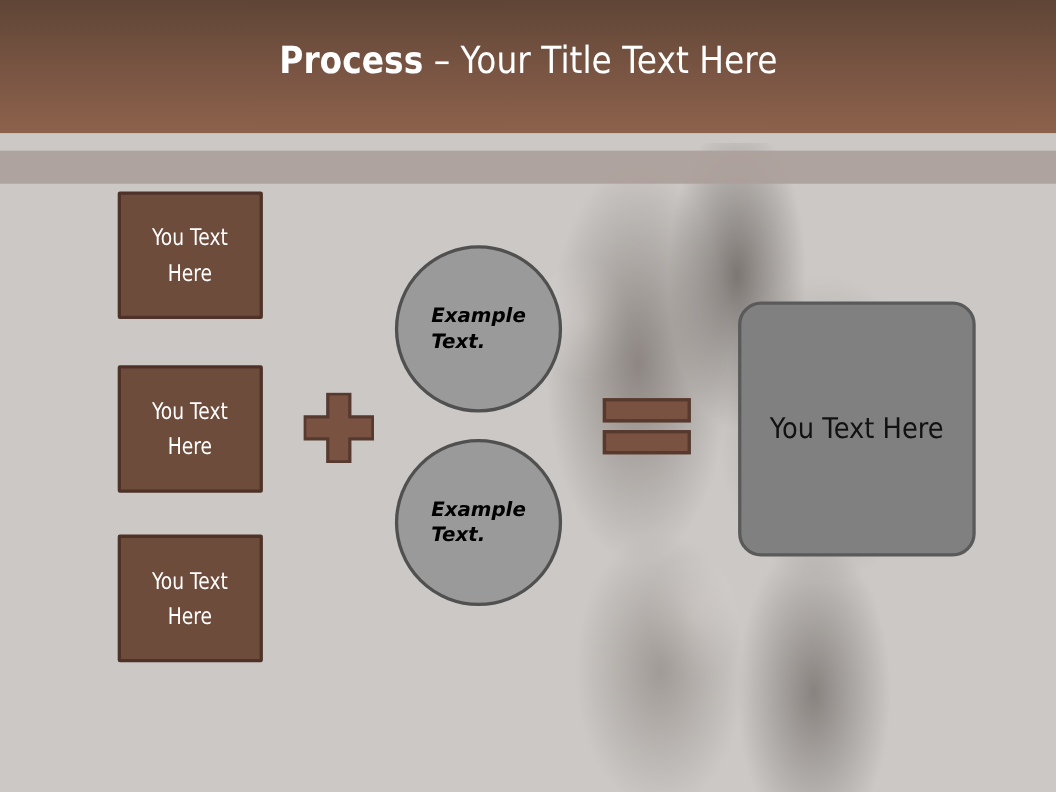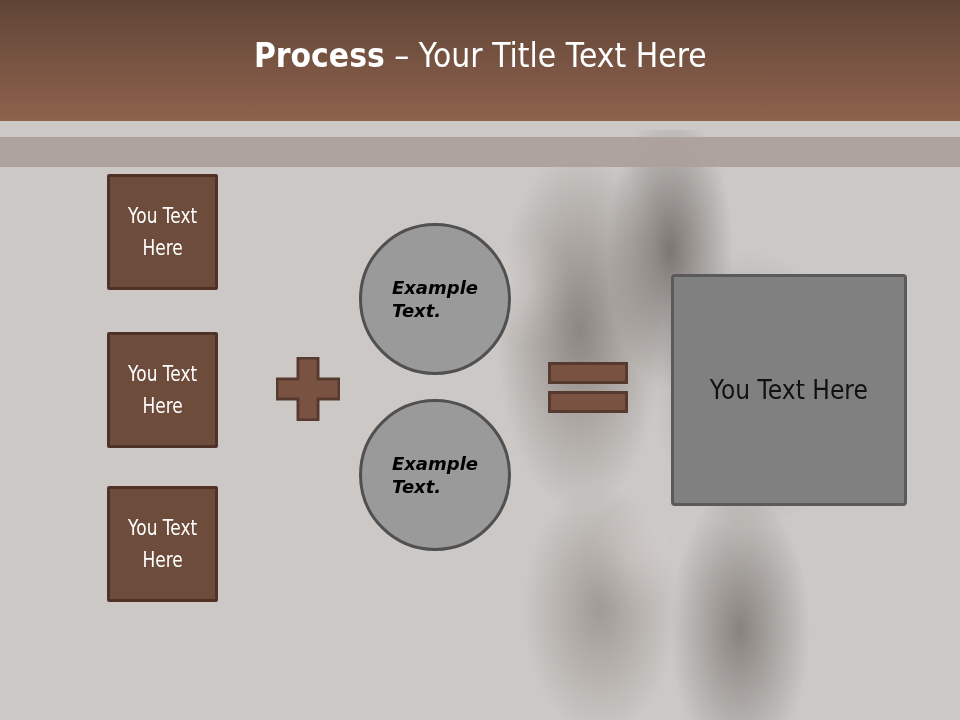--- a/index.html
+++ b/index.html
@@ -31,42 +31,42 @@
       color: #ffffff; font-size: 34px; letter-spacing: 0px; margin-top: -12px;
       font-family: "DejaVu Sans", sans-serif;
       transform: scaleX(0.88);
     }
     .title b { font-weight: bold; }
     .band {
       position: absolute; left: 0; top: 137px; width: 960px; height: 30px;
       background: rgba(172,160,155,0.92);
     }
     .box {
-      position: absolute; width: 111px; height: 116px;
+      position: absolute; width: 132px; height: 116px;
       background: #6e4c3c; border: 3px solid #4e3228; border-radius: 2px;
       display: flex; align-items: center; justify-content: center; text-align: center;
       color: #ffffff; font-size: 21px; line-height: 32px;
       font-family: "DejaVu Sans", sans-serif;
     }
     .box span { transform: scaleX(0.9); display: block; }
     .plus { position: absolute; left: 276px; top: 357px; width: 64px; height: 64px; }
     .circle {
       position: absolute; width: 152px; height: 152px; border-radius: 50%;
       background: #9a9a9a; border: 3px solid #505050;
       display: flex; align-items: center; justify-content: center; text-align: left;
       color: #000000; font-style: italic; font-weight: bold; font-size: 18px; line-height: 23px;
       font-family: "DejaVu Sans", sans-serif;
     }
     .eq-bar {
       position: absolute; left: 548px; width: 80px; height: 22px;
       background: #7a5242; border: 3px solid #563a2f;
     }
     .result {
-      position: absolute; left: 671px; top: 274px; width: 236px; height: 232px;
-      background: #808080; border: 3px solid #5a5a5a; border-radius: 4px;
+      position: absolute; left: 671px; top: 274px; width: 216px; height: 232px;
+      background: #808080; border: 3px solid #5a5a5a; border-radius: 21px;
       display: flex; align-items: center; justify-content: center;
       color: #111111; font-size: 26px; font-family: "DejaVu Sans", sans-serif;
     }
     .result span { transform: scaleX(0.9); display: block; }
   </style>
 </head>
 <body>
 
 <div class="slide">
   <div class="bg-figure"></div>

